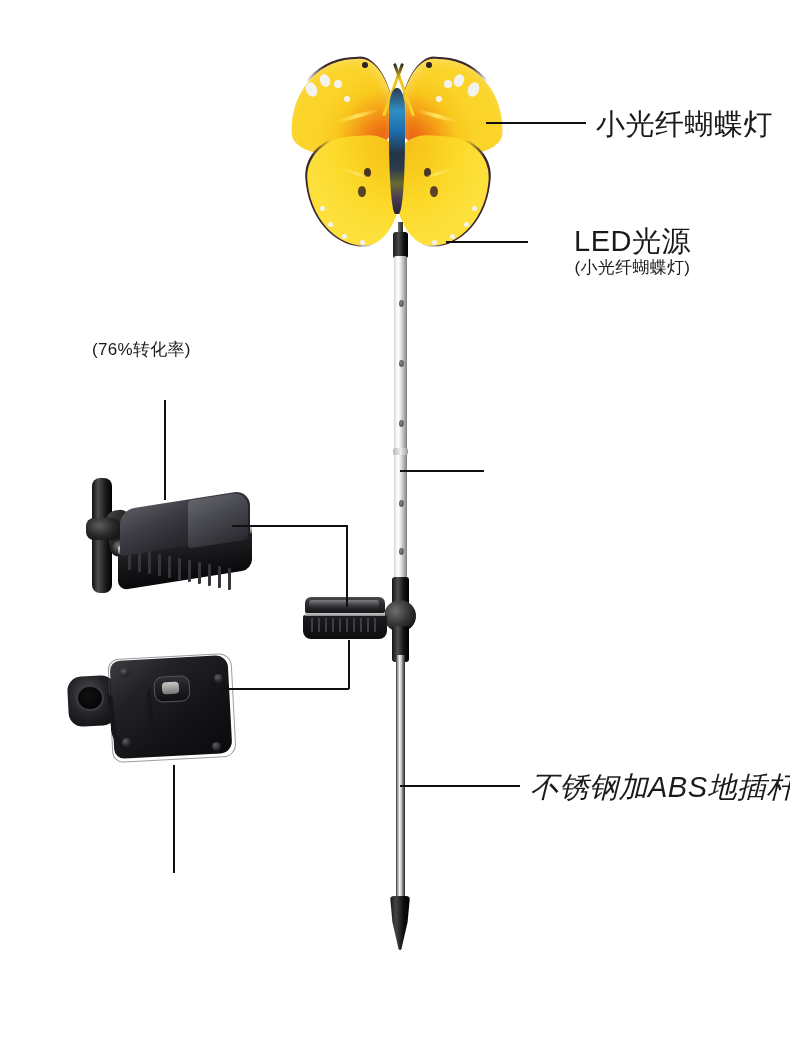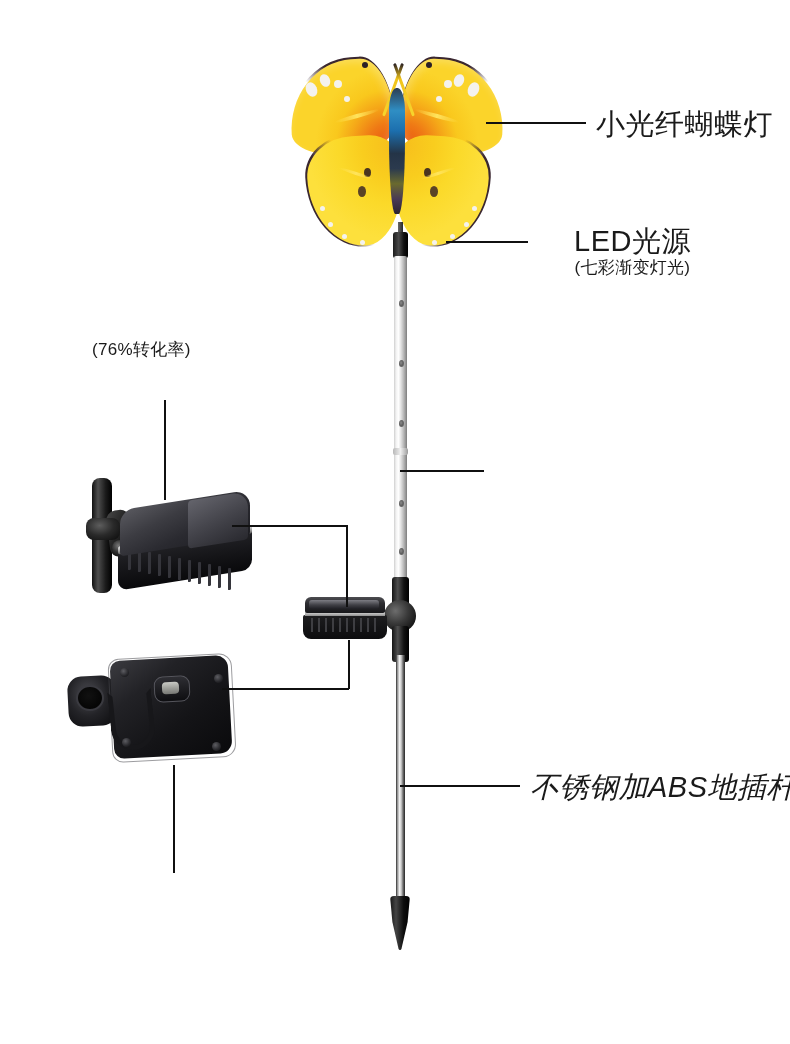--- a/index.html
+++ b/index.html
@@ -566,21 +566,21 @@
   <div class="ln v" style="left:348px;top:640px;height:49px;"></div>
 
   <div class="ln v" style="left:173px;top:765px;height:108px;"></div>
 
   <div class="label right-al" style="left:596px;top:108px;">
     <span class="main">小光纤蝴蝶灯</span>
   </div>
 
   <div class="label center" style="left:538px;top:225px;margin-left:36px;">
     <span class="main">LED光源</span>
-    <span class="sub">(七彩渐变灯光)</span>
+    <span class="sub">(小光纤蝴蝶灯)</span>
   </div>
 
 
   <div class="label right-al" style="left:530px;top:771px;font-style:italic;">
     <span class="main">不锈钢加ABS地插杆</span>
   </div>
 
   <div class="label center" style="left:92px;top:340px;">
     <span class="sub">(76%转化率)</span>
   </div>

